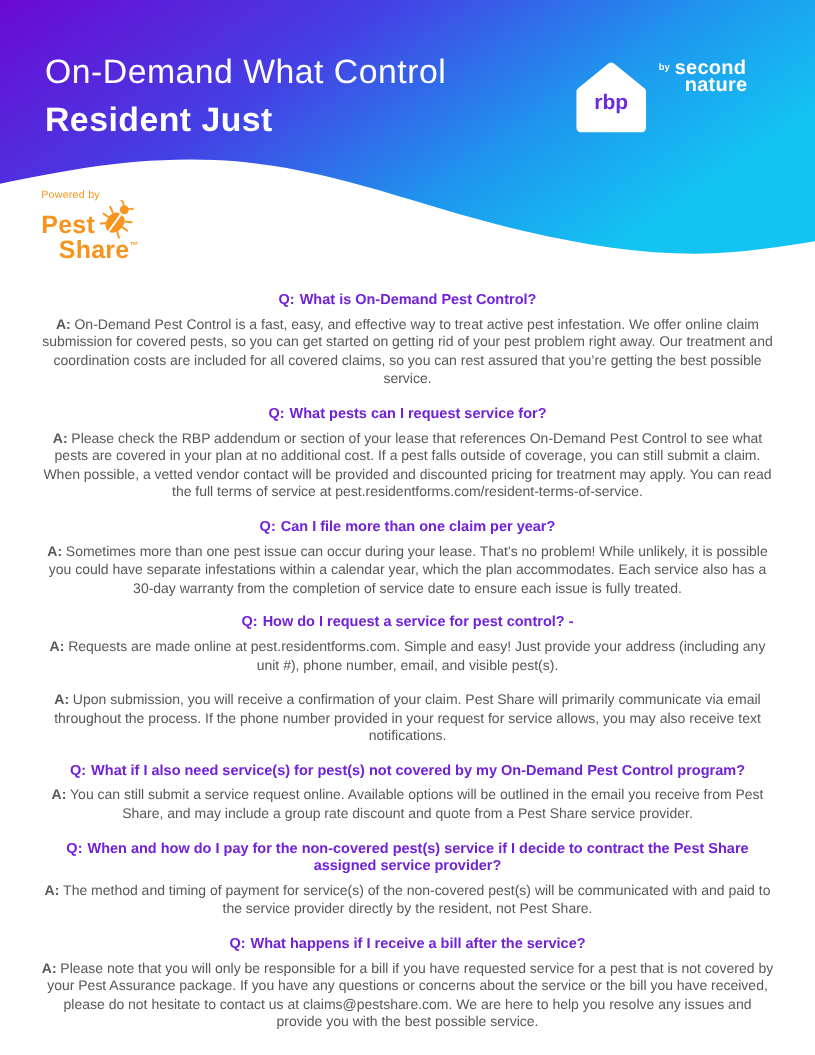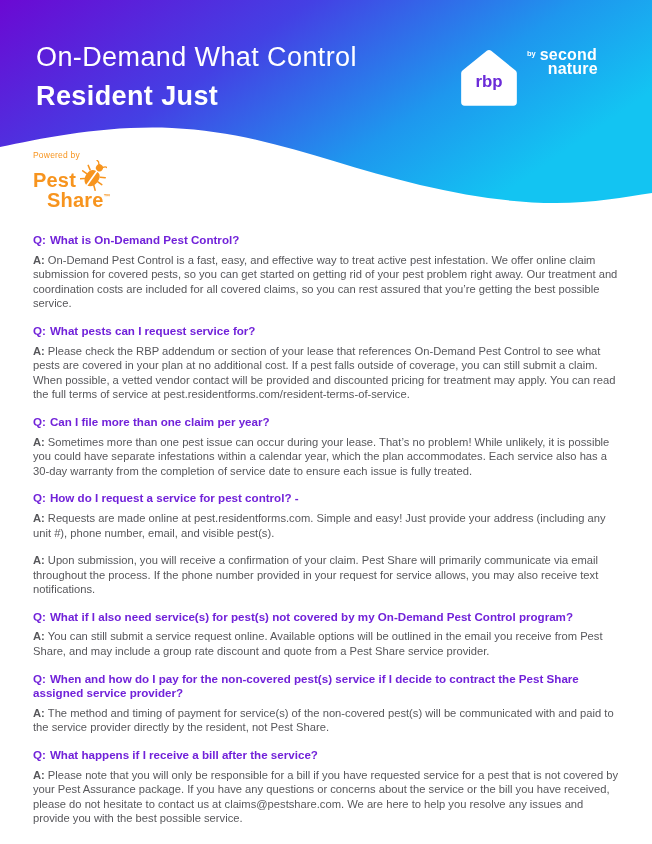--- a/index.html
+++ b/index.html
@@ -28,21 +28,21 @@
   .powered { position:absolute; left:33px; top:150px; width:130px; }
   .powered-label { color:var(--orange); font-size:8.5px; font-weight:500; letter-spacing:0.2px; }
   .ps-row { display:flex; align-items:flex-end; margin-top:6px; }
   .ps-word1 { color:var(--orange); font-size:20px; font-weight:800; letter-spacing:0.2px; }
   .bug { margin-left:4px; margin-top:-6px; }
   .ps-word2 { color:var(--orange); font-size:20px; font-weight:800; letter-spacing:0.2px; margin-top:-3px; padding-left:14px; }
   .tm { font-size:7px; font-weight:700; vertical-align:super; }
 
   
   .faqs { position:absolute; left:33px; top:233px; width:586px; }
-  .faq { margin-bottom:13px; }
+  .faq { margin-bottom:13px;text-align:center; }
   .q { color:var(--question_purple); font-size:11.6px; font-weight:700; line-height:14.6px; margin-bottom:5px; }
   .q-prefix { margin-right:4px; }
   .a { color:var(--body_text); font-size:11.2px; font-weight:400; line-height:14.6px; }
   .a-prefix { font-weight:700; margin-right:3px; }
 </style>
 </head>
 <body>
 
 <div class="page">
 

